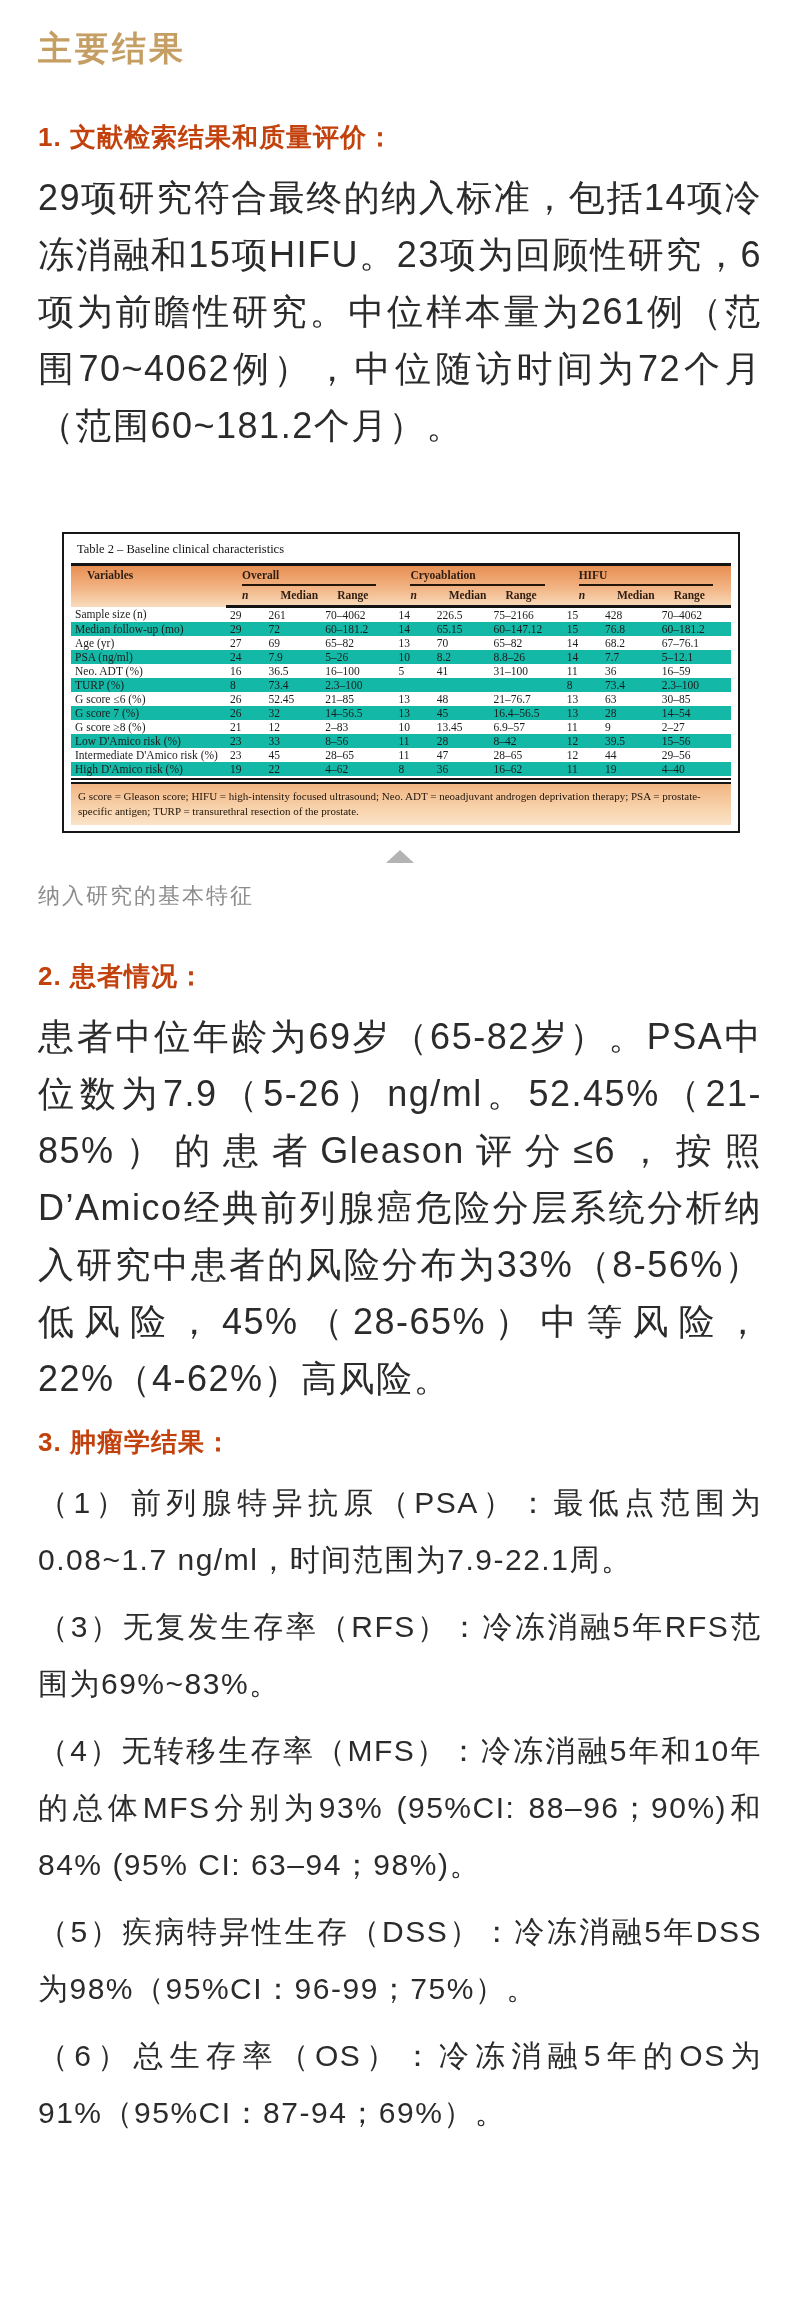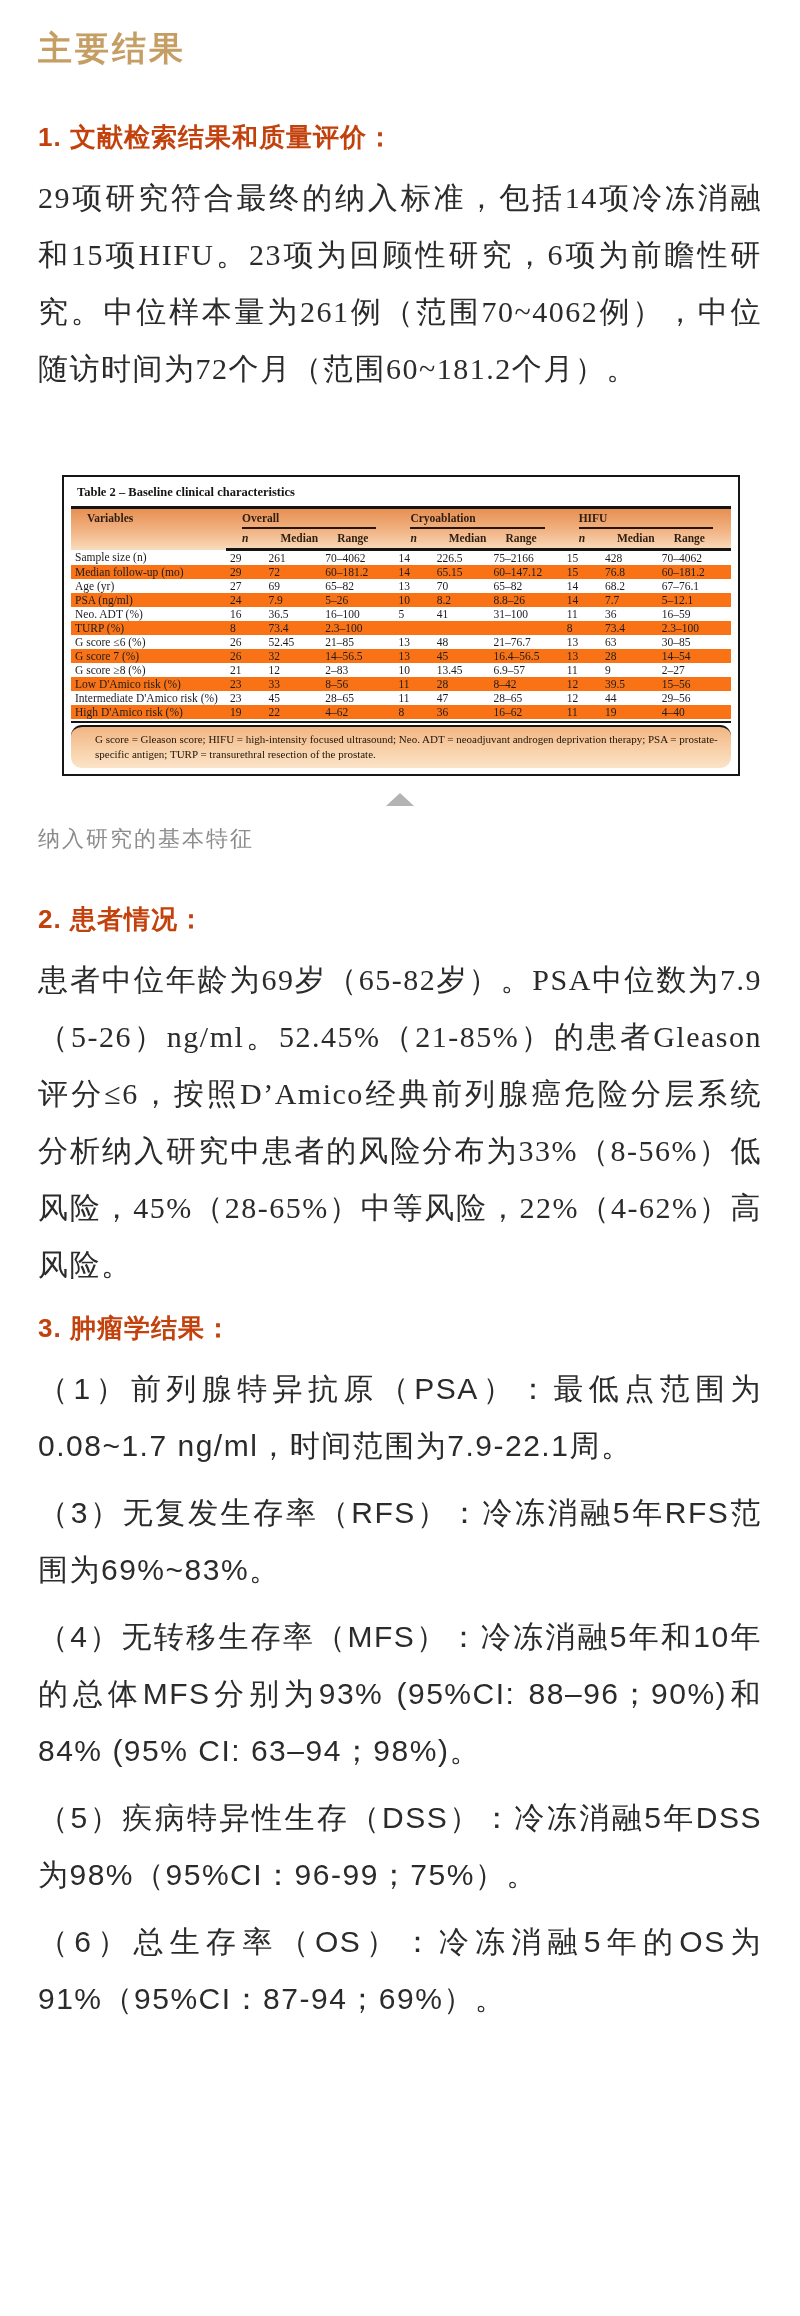--- a/index.html
+++ b/index.html
@@ -31,28 +31,27 @@
     font-weight: bold;
     color: #c2410c;
     letter-spacing: 1px;
     margin: 0 0 14px 0;
   }
   .sec-heading.mt-lg { margin-top: 48px; }
   .sec-heading.mt-md { margin-top: 18px; }
 
   
   .body-par {
-    font-size: 30px;
+    font-size: 36px;
     line-height: 57px;
     letter-spacing: 1.5px;
     text-align: justify;
     text-justify: inter-ideograph;
     color: #2b2b2b;
     margin: 0 0 2px 0;
-    font-family: Liberation Serif, serif;
   }
   .item-par {
     font-size: 30px;
     line-height: 57px;
     letter-spacing: 1.5px;
     text-align: justify;
     text-justify: inter-ideograph;
     color: #2b2b2b;
     margin: 0 0 10px 0;
   }
@@ -64,21 +63,21 @@
   .jtable-box {
     width: 660px;
     margin-left: 24px;
     border: 2px solid #161616;
     background: #ffffff;
     padding: 5px 7px 6px 7px;
     font-family: "Liberation Serif", "DejaVu Serif", serif;
   }
   .jtable-title {
     font-size: 12.5px;
-    font-weight: bold;
+    font-weight: normal;
     color: #141414;
     padding: 3px 4px 6px 6px;
   }
   .jtable-rule {
     border-top: 3px solid #141414;
   }
   table.jtable {
     width: 100%;
     border-collapse: collapse;
     table-layout: fixed;
@@ -113,34 +112,33 @@
   table.jtable .sub-row th.it-n {
     font-style: italic;
   }
   table.jtable tbody td {
     font-size: 11.5px;
     color: #1c1c1c;
     padding: 1px 2px 1px 4px;
     white-space: nowrap;
     overflow: hidden;
   }
-  table.jtable tbody tr.stripe { background: #f97316; }
+  table.jtable tbody tr.stripe { background: #14b8a6; }
   .jtable-foot-rule {
     border-top: 2px solid #141414;
     margin-top: 2px;
   }
   .jtable-footnote {
     margin-top: 2px;
     border-top: 2px solid #141414;
     background: linear-gradient(180deg, #f2b583 0%, #f8d3ac 60%, #fbe3c8 100%);
     font-size: 11px;
     line-height: 15px;
     color: #201509;
-    padding: 5px 7px 6px 24px;
-    border-radius: 11px;
+    padding: 5px 7px 6px 7px;
   }
 
   
   .collapse-ctrl {
     text-align: center;
     margin-top: 16px;
   }
   .tri-up {
     display: inline-block;
     width: 0; height: 0;

